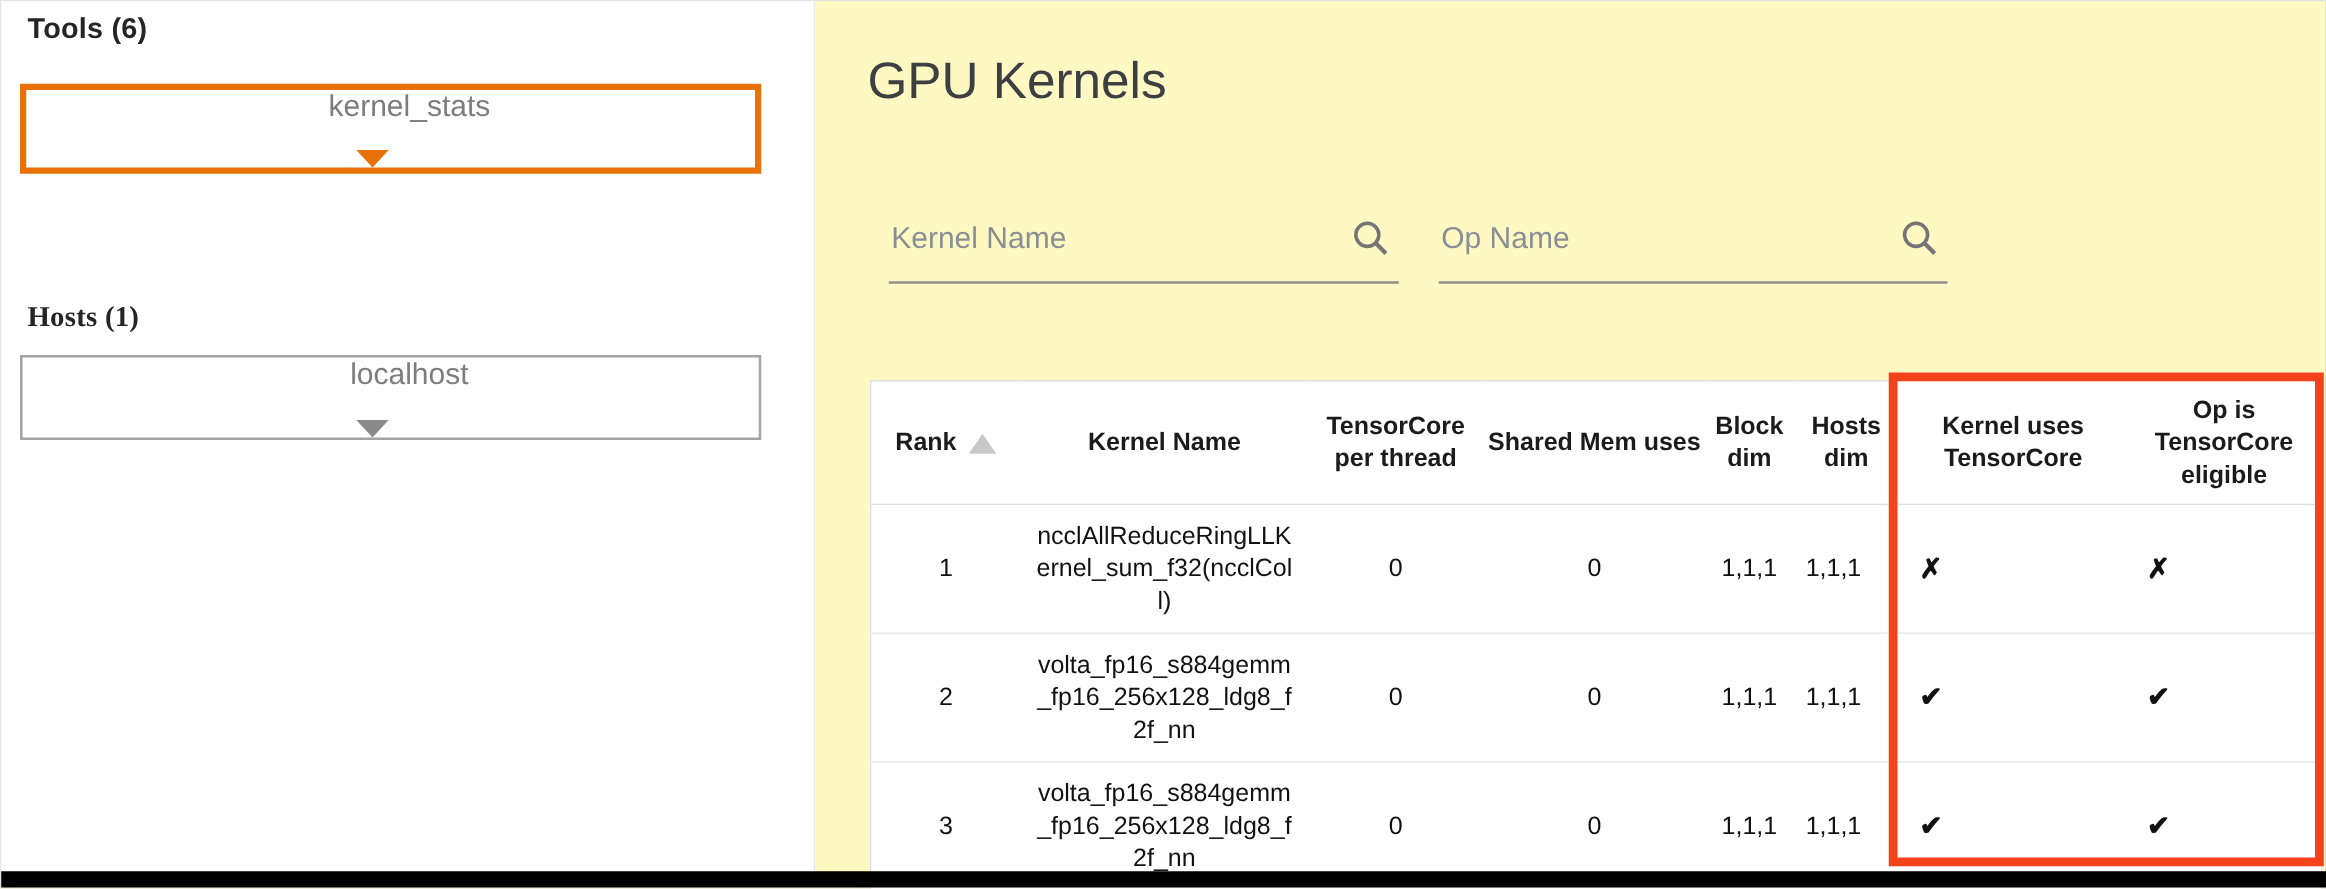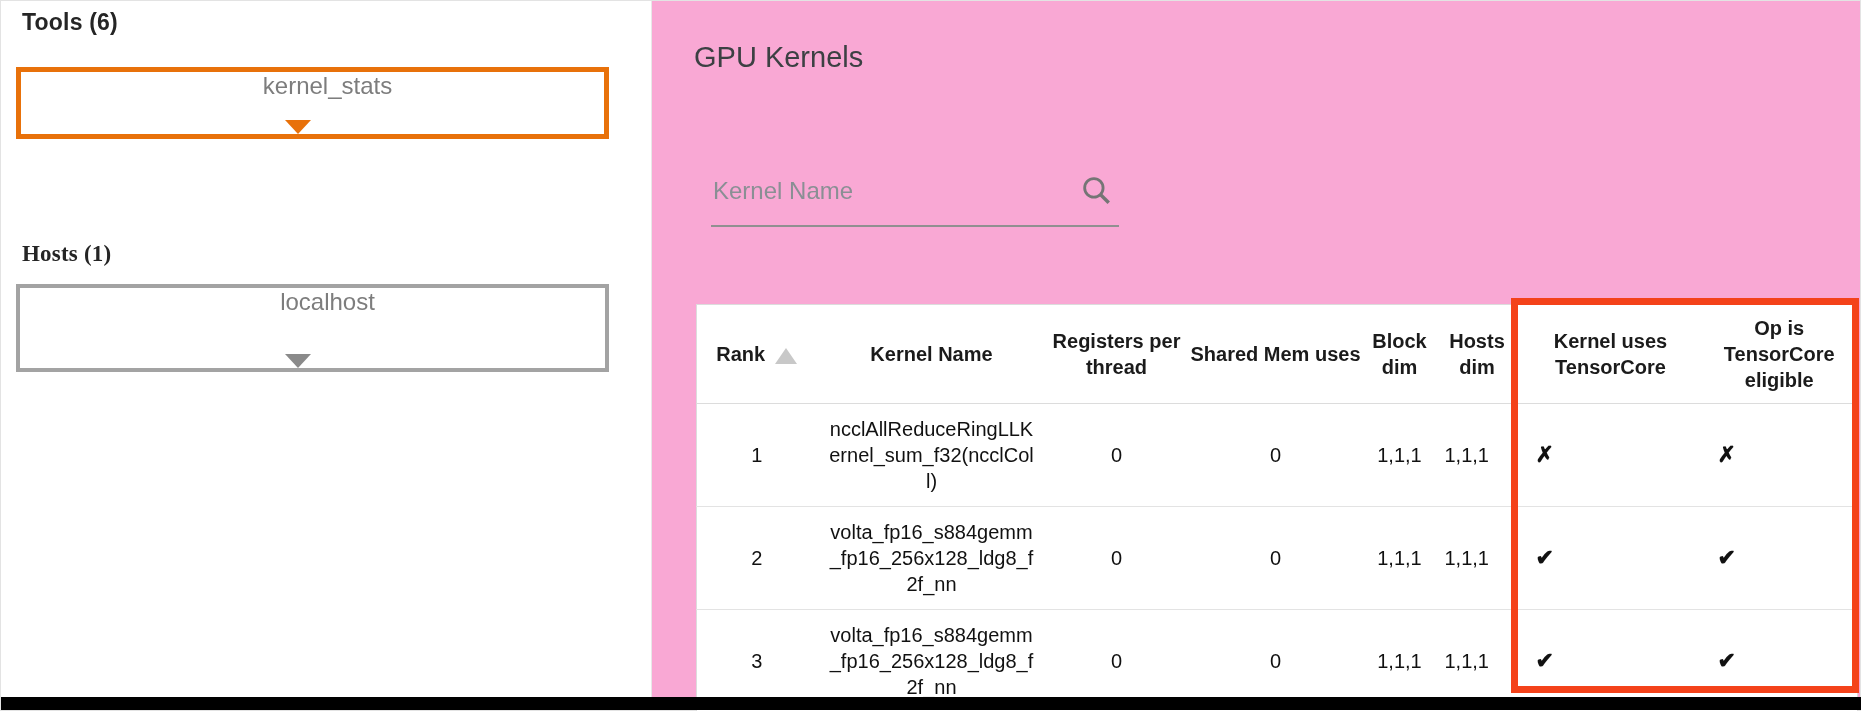--- a/index.html
+++ b/index.html
@@ -5,41 +5,41 @@
   :root{
     --accent:#e8710a;
     --highlight:#f4421a;
     --ink:#1f1f1f;
     --gray-text:#80868b;
     --line:#dcdcdc;
   }
   *{margin:0;padding:0;box-sizing:border-box;}
   html,body{width:1861px;height:711px;background:#ffffff;overflow:hidden;
     font-family:"Liberation Sans", sans-serif;color:var(--ink);}
-  .root{position:relative;width:1861px;height:711px;background:#f9a8d4;border:1px solid #e3e3e3;}
+  .root{position:relative;width:1861px;height:711px;background:#fef9c3;border:1px solid #e3e3e3;}
 
   
   .sidebar{position:absolute;left:0;top:0;width:650px;height:697px;background:#fff;}
   .side-label{position:absolute;left:21px;font-size:23px;font-weight:bold;color:#252525;letter-spacing:.2px;}
   .tools-label{top:8px;}
   .hosts-label{top:240px;font-family:Liberation Serif, serif;}
   .selectbox{position:absolute;left:15px;width:593px;height:72px;background:#fff;
     display:flex;align-items:center;justify-content:space-between;cursor:pointer;flex-direction:column;}
   .tools-select{top:66px;border:5px solid var(--accent);}
-  .hosts-select{top:283px;border:4px solid #a3a3a3;height:88px;}
+  .hosts-select{top:283px;border:2px solid #a3a3a3;height:68px;}
   .select-text{font-size:24px;color:#7d7d7d;padding-left:30px;}
   .caret{width:0;height:0;border-left:13px solid transparent;border-right:13px solid transparent;
     border-top:14px solid var(--accent);margin-right:30px;}
   .caret.gray{border-top-color:#8a8a8a;}
 
   .v-divider{position:absolute;left:650px;top:0;width:1px;height:697px;background:#e8e8e8;}
 
   
   .main{position:absolute;left:651px;top:0;width:1210px;height:697px;}
-  .page-title{position:absolute;left:42px;top:40px;font-size:29px;font-weight:400;color:#3c4043;}
+  .page-title{position:absolute;left:42px;top:40px;font-size:41px;font-weight:400;color:#3c4043;}
 
   .filter{position:absolute;top:158px;width:408px;height:68px;border-bottom:2px solid #909090;}
   .filter-kernel{left:59px;}
   .filter-op{left:499px;width:407px;}
   .filter input{border:none;outline:none;width:340px;font-size:24px;color:#5f6368;
     background:transparent;padding:18px 0 0 2px;font-family:"Liberation Sans",sans-serif;}
   .filter input::placeholder{color:#8a8f94;opacity:1;}
   .search-icon{position:absolute;right:6px;top:14px;width:34px;height:34px;}
 
   
@@ -91,40 +91,47 @@
     <div class="page-title">GPU Kernels</div>
 
     <div class="filter filter-kernel">
       <input type="text" placeholder="Kernel Name" style="">
       <svg class="search-icon" viewBox="0 0 24 24">
         <circle cx="10.5" cy="10.5" r="6.5" fill="none" stroke="#757575" stroke-width="2"></circle>
         <line x1="15.3" y1="15.3" x2="21" y2="21" stroke="#757575" stroke-width="2.4"></line>
       </svg>
     </div>
 
+    <div class="filter filter-op">
+      <input type="text" placeholder="Op Name" style="">
+      <svg class="search-icon" viewBox="0 0 24 24">
+        <circle cx="10.5" cy="10.5" r="6.5" fill="none" stroke="#757575" stroke-width="2"></circle>
+        <line x1="15.3" y1="15.3" x2="21" y2="21" stroke="#757575" stroke-width="2.4"></line>
+      </svg>
+    </div>
 
     <div class="table-wrap">
       <table>
         <colgroup>
           <col class="c-rank">
             <col class="c-kernel">
             <col class="c-reg">
             <col class="c-shared">
           <col class="c-block">
             <col class="c-grid">
             <col class="c-ktc">
             <col class="c-optc">
         </colgroup>
         <thead>
           <tr>
             <th>
               <span>Rank</span><span class="sort-arrow"></span>
             </th>
             <th>Kernel Name</th>
-            <th>Registers per thread</th>
+            <th>TensorCore per thread</th>
             <th>Shared Mem uses</th>
             <th>Block dim</th>
             <th>Hosts dim</th>
             <th>Kernel uses TensorCore</th>
             <th>Op is TensorCore eligible</th>
           </tr>
         </thead>
         <tbody>
   <tr>
     <td>1</td>

